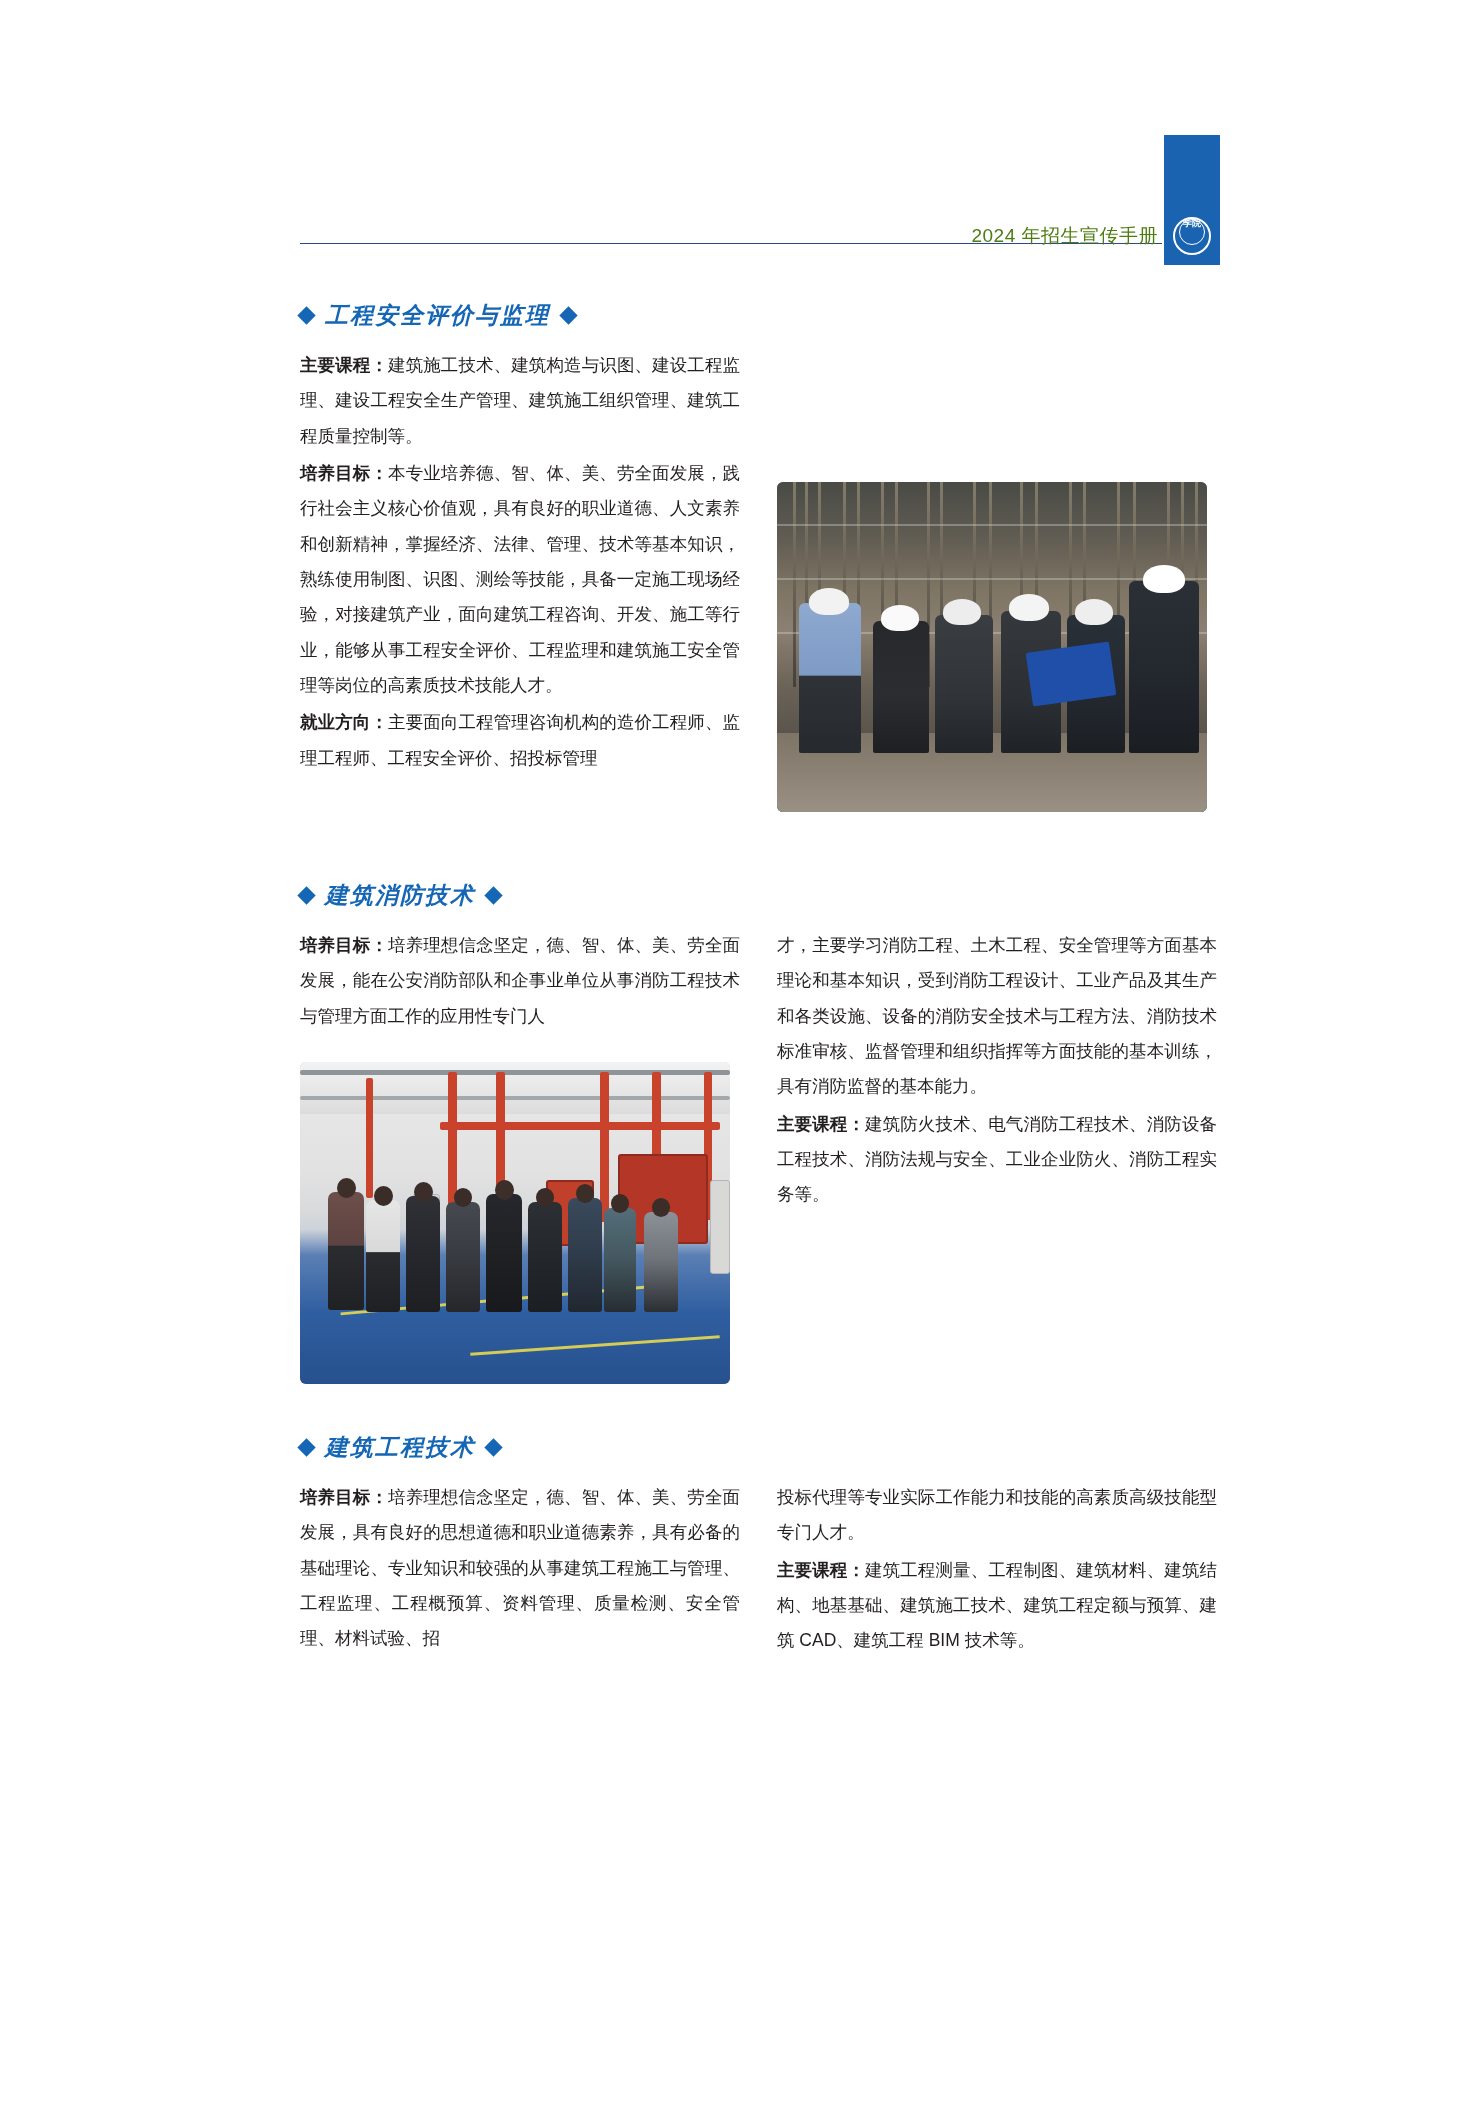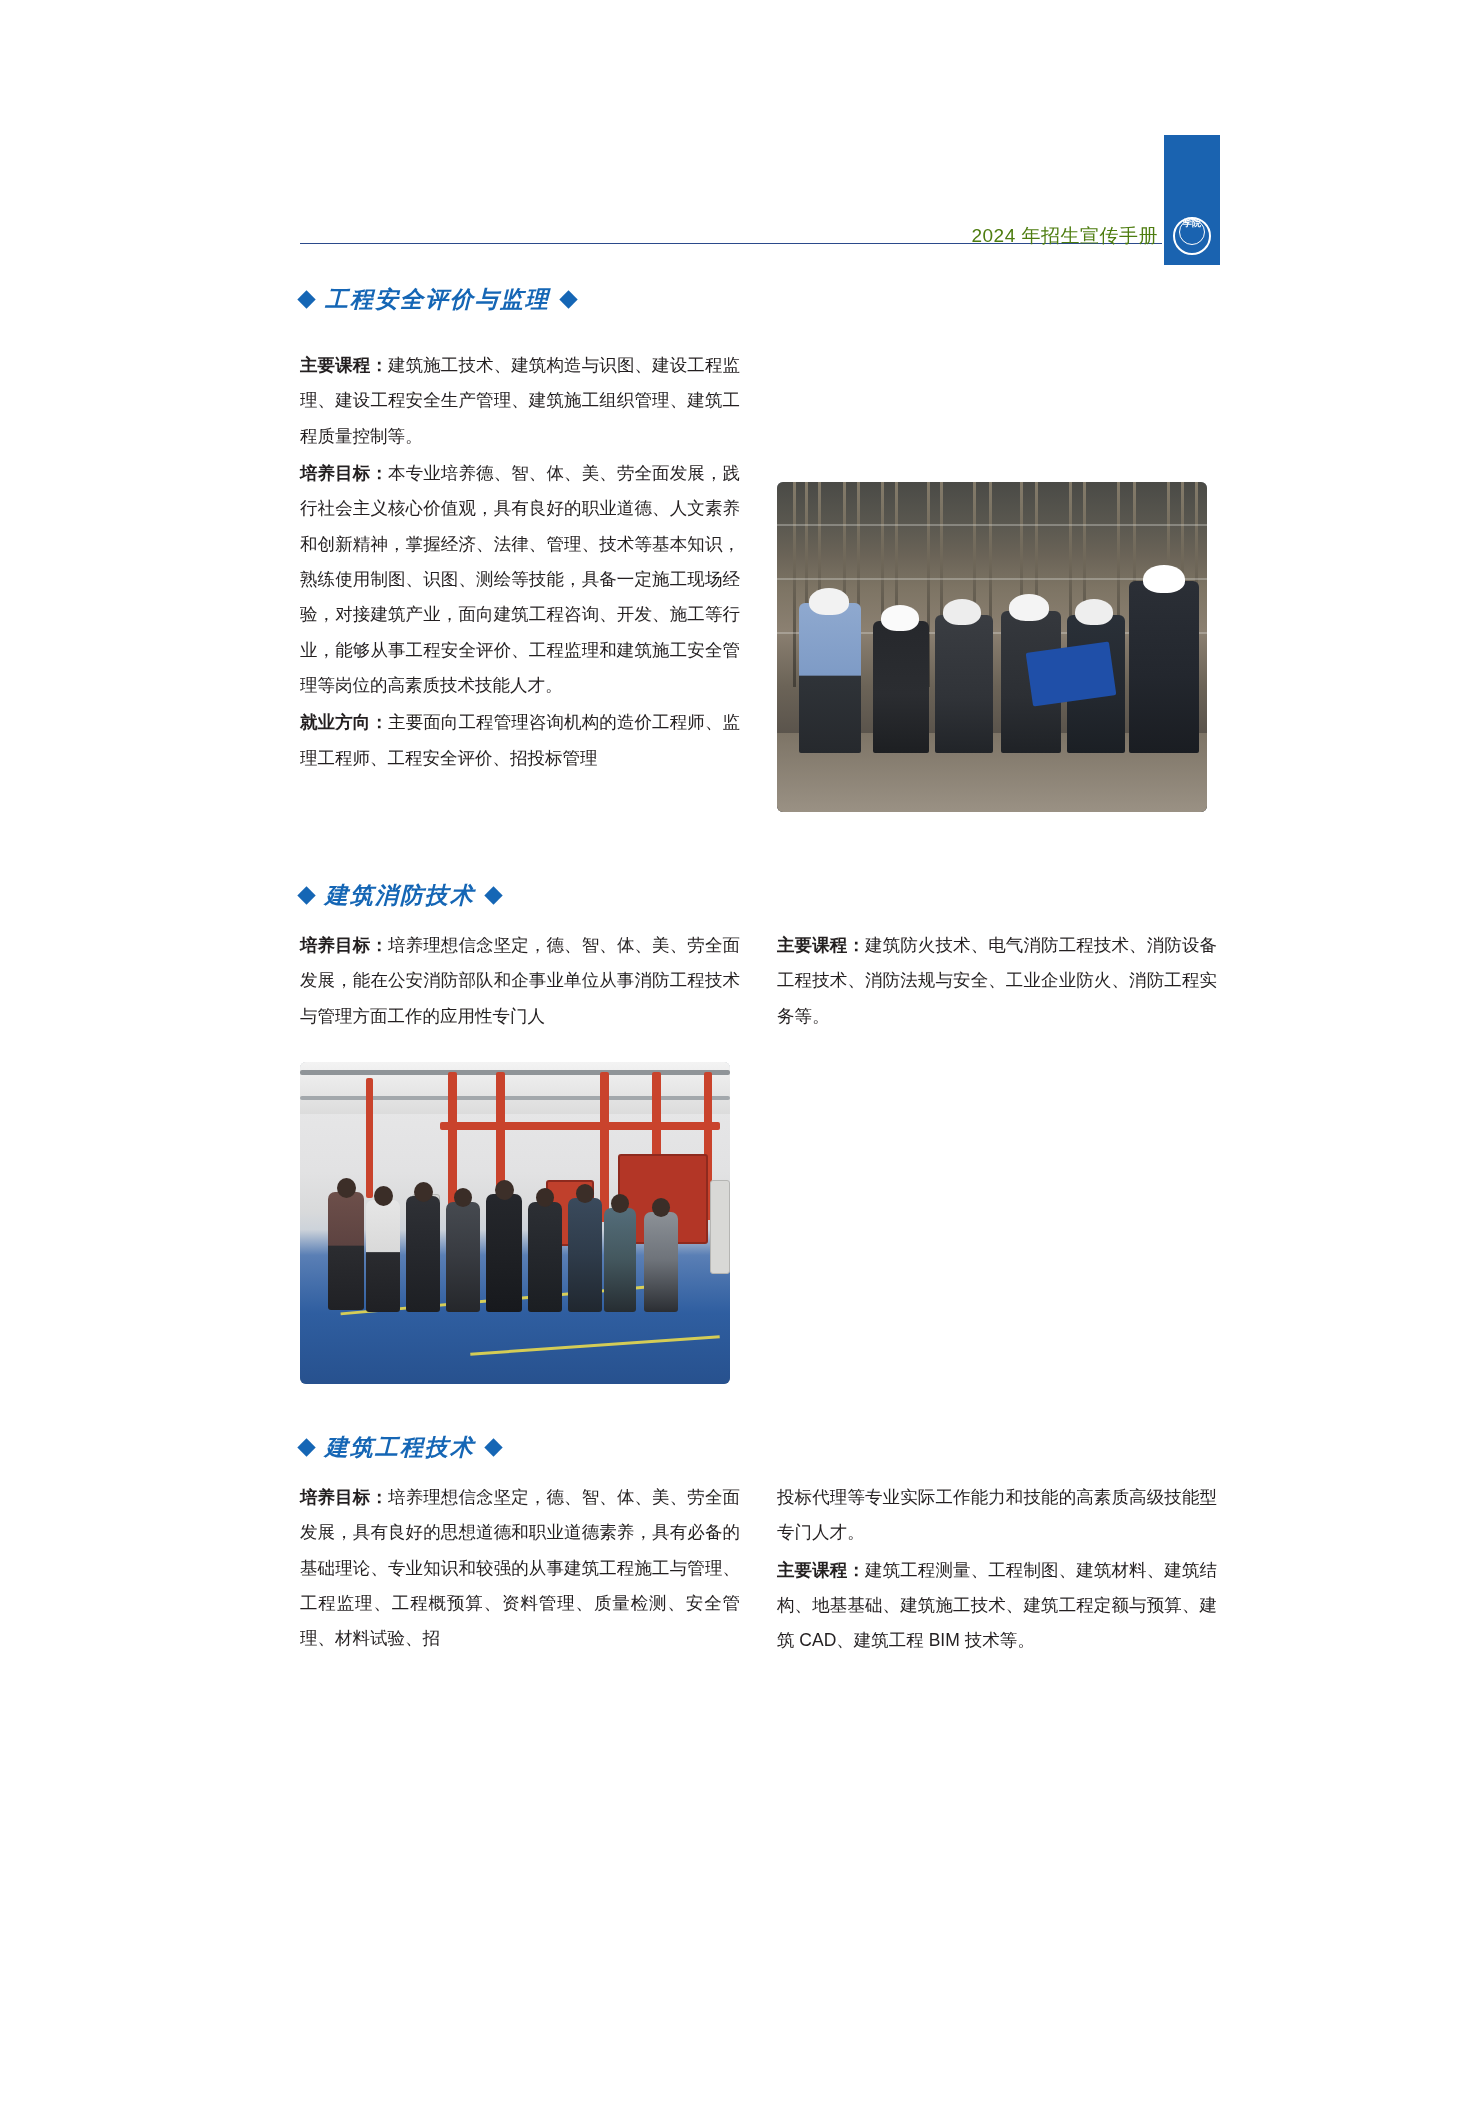--- a/index.html
+++ b/index.html
@@ -198,21 +198,21 @@
   <div class="header">
     <div class="header-rule"></div>
     <div class="header-title">2024 年招生宣传手册</div>
     <div class="header-logo">
       <div class="seal">
         <span>学院</span>
       </div>
     </div>
   </div>
 
-  <div class="section-heading" style="left:300px; top:284px;text-align:center;">
+  <div class="section-heading" style="left:300px; top:300px;text-align:center;">
     <i class="diamond"></i>
     <span>工程安全评价与监理</span>
     <i class="diamond"></i>
   </div>
 
   <div class="col" style="left:300px; top:348px; width:440px;">
     <p><span class="lbl">主要课程：</span><span>建筑施工技术、建筑构造与识图、建设工程监理、建设工程安全生产管理、建筑施工组织管理、建筑工程质量控制等。</span></p>
     <p><span class="lbl">培养目标：</span><span>本专业培养德、智、体、美、劳全面发展，践行社会主义核心价值观，具有良好的职业道德、人文素养和创新精神，掌握经济、法律、管理、技术等基本知识，熟练使用制图、识图、测绘等技能，具备一定施工现场经验，对接建筑产业，面向建筑工程咨询、开发、施工等行业，能够从事工程安全评价、工程监理和建筑施工安全管理等岗位的高素质技术技能人才。</span></p>
     <p><span class="lbl">就业方向：</span><span>主要面向工程管理咨询机构的造价工程师、监理工程师、工程安全评价、招投标管理</span></p>
   </div>
@@ -273,20 +273,21 @@
     <i class="diamond"></i>
     <span>建筑消防技术</span>
     <i class="diamond"></i>
   </div>
 
   <div class="col" style="left:300px; top:928px; width:440px;">
     <p><span class="lbl">培养目标：</span><span>培养理想信念坚定，德、智、体、美、劳全面发展，能在公安消防部队和企事业单位从事消防工程技术与管理方面工作的应用性专门人</span></p>
   </div>
 
   <div class="col" style="left:777px; top:928px; width:440px;">
+    <p><span>才，主要学习消防工程、土木工程、安全管理等方面基本理论和基本知识，受到消防工程设计、工业产品及其生产和各类设施、设备的消防安全技术与工程方法、消防技术标准审核、监督管理和组织指挥等方面技能的基本训练，具有消防监督的基本能力。</span></p>
     <p><span class="lbl">主要课程：</span><span>建筑防火技术、电气消防工程技术、消防设备工程技术、消防法规与安全、工业企业防火、消防工程实务等。</span></p>
   </div>
 
   <div class="photo photo2">
     <div class="room"></div>
     <div class="ceiling"></div>
 
     <div class="pipe" style="left:0; top:8px; width:100%; height:5px; background:#8f9498;"></div>
     <div class="pipe" style="left:0; top:34px; width:100%; height:4px; background:#a3a8ac;"></div>
 

